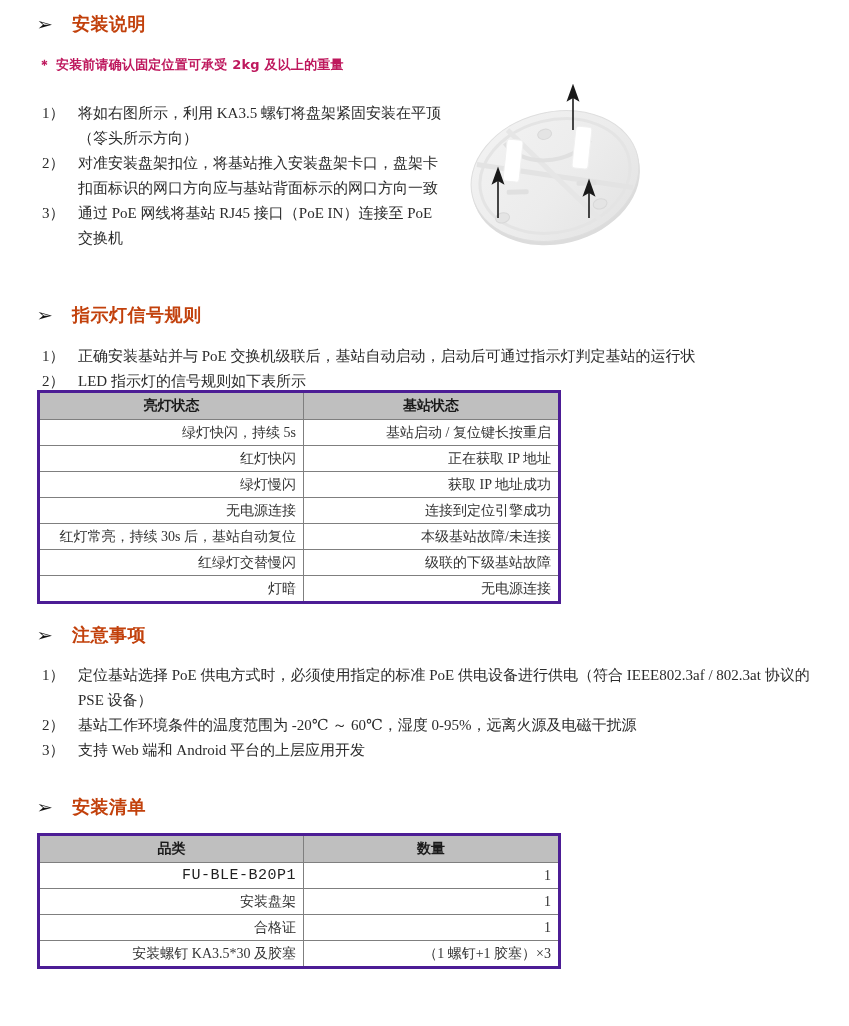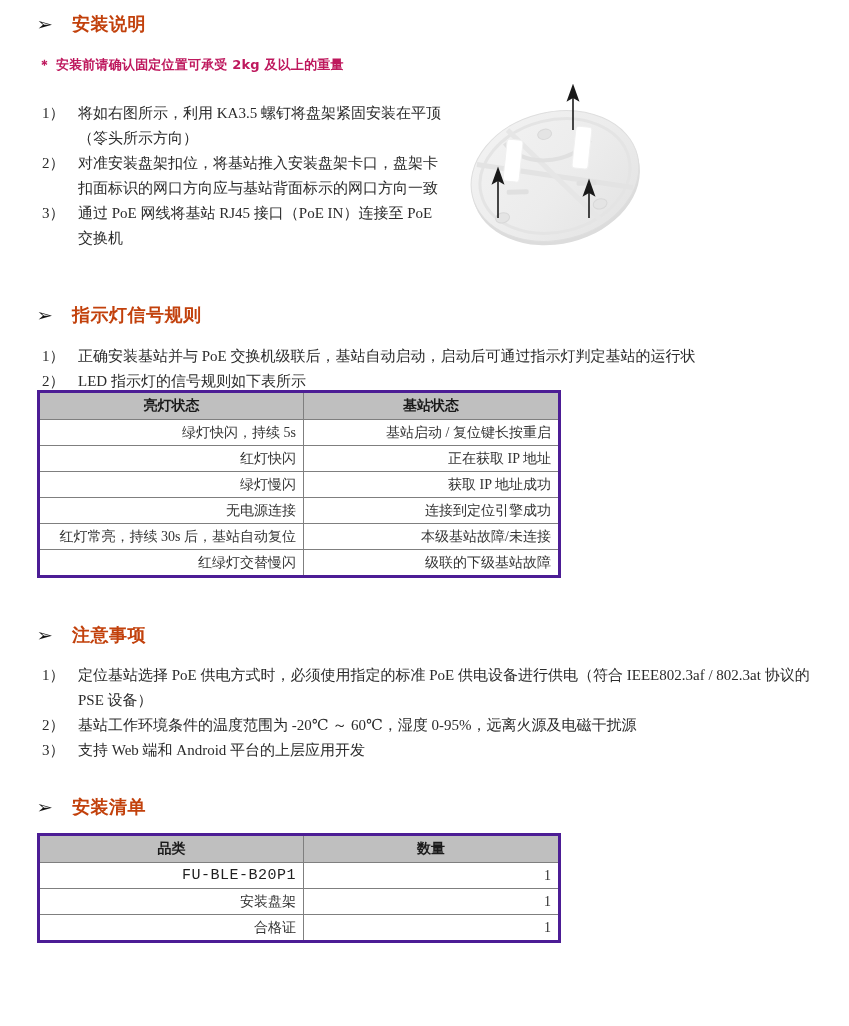--- a/index.html
+++ b/index.html
@@ -264,20 +264,24 @@
         <td>连接到定位引擎成功</td>
       </tr>
       <tr>
         <td>红灯常亮，持续 30s 后，基站自动复位</td>
         <td>本级基站故障/未连接</td>
       </tr>
       <tr>
         <td>红绿灯交替慢闪</td>
         <td>级联的下级基站故障</td>
       </tr>
+      <tr>
+        <td>灯暗</td>
+        <td>无电源连接</td>
+      </tr>
     </tbody>
   </table>
 
   <div id="block-notice-heading" class="section-heading">
     <span class="arrow-bullet">➢</span>
     <span class="heading-text">注意事项</span>
   </div>
 
   <ol id="block-notice-list" class="olist">
     <li>
@@ -316,16 +320,20 @@
         <td>1</td>
       </tr>
       <tr>
         <td>安装盘架</td>
         <td>1</td>
       </tr>
       <tr>
         <td>合格证</td>
         <td>1</td>
       </tr>
+      <tr>
+        <td>安装螺钉 KA3.5*30 及胶塞</td>
+        <td>（1 螺钉+1 胶塞）×3</td>
+      </tr>
     </tbody>
   </table>
 
 </div>
 
 </body></html>

